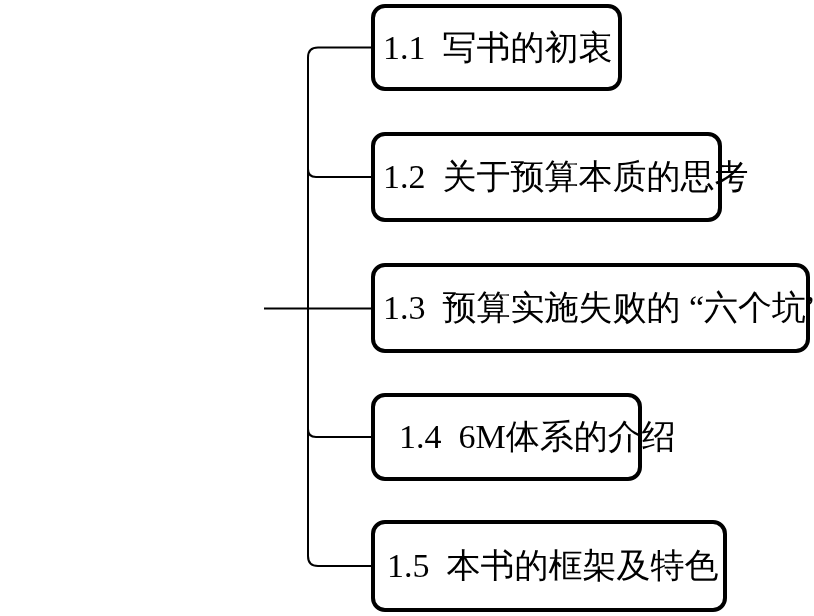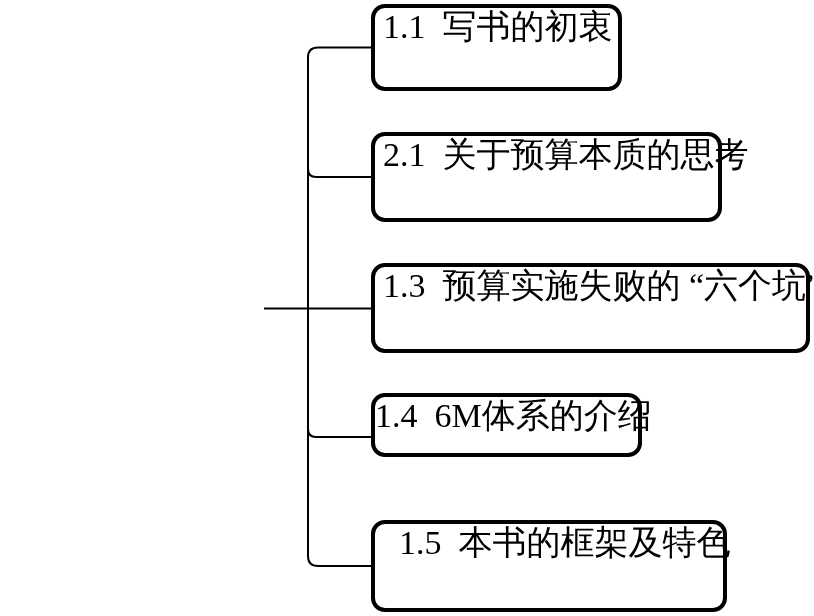--- a/index.html
+++ b/index.html
@@ -27,58 +27,58 @@
     stroke: #000000;
     stroke-width: 2px;
   }
   .node {
     position: absolute;
     box-sizing: border-box;
     border: 4px solid #000000;
     border-radius: 14px;
     background: #ffffff;
     display: flex;
-    align-items: flex-start;
+    align-items: center;
     color: #000000;
     font-size: 34px;
     line-height: 1.1;
     font-family: Liberation Serif, serif;
   }
   .node .label {
     white-space: pre;
   }
   .node.root {
     left: 5px;   top: 263px;  width: 259px; height: 92px;
     justify-content: center;
   }
   .node.c0 { left: 371px; top: 4px;   width: 251px; height: 87px; padding: 0 8px; }
   .node.c1 { left: 371px; top: 132px; width: 351px; height: 90px; padding: 0 8px; }
   .node.c2 { left: 371px; top: 263px; width: 439px; height: 90px; padding: 0 8px; }
-  .node.c3 { left: 371px; top: 393px; width: 271px; height: 64px; padding: 0 0; }
-  .node.c4 { left: 371px; top: 520px; width: 356px; height: 92px; padding: 0 24px; }
+  .node.c3 { left: 371px; top: 393px; width: 271px; height: 88px; padding: 0 24px; }
+  .node.c4 { left: 371px; top: 520px; width: 356px; height: 92px; padding: 0 12px; }
 </style>
 </head>
 <body>
 
 <div class="canvas">
 
   <svg class="connectors" viewBox="0 0 814 616">
     <path d="M 264 308.5 L 371 308.5"></path>
     <path d="M 371 47.5 L 318 47.5 Q 308 47.5 308 57.5 L 308 556 Q 308 566 318 566 L 371 566"></path>
     <path d="M 308 169 Q 308 177 316 177 L 371 177"></path>
     <path d="M 308 429 Q 308 437 316 437 L 371 437"></path>
   </svg>
 
 
   <div class="node c0">
     <span class="label">1.1  写书的初衷</span>
   </div>
 
   <div class="node c1">
-    <span class="label">2.1  关于预算本质的思考</span>
+    <span class="label">1.2  关于预算本质的思考</span>
   </div>
 
   <div class="node c2">
     <span class="label">1.3  预算实施失败的 “六个坑”</span>
   </div>
 
   <div class="node c3">
     <span class="label">1.4  6M体系的介绍</span>
   </div>
 

